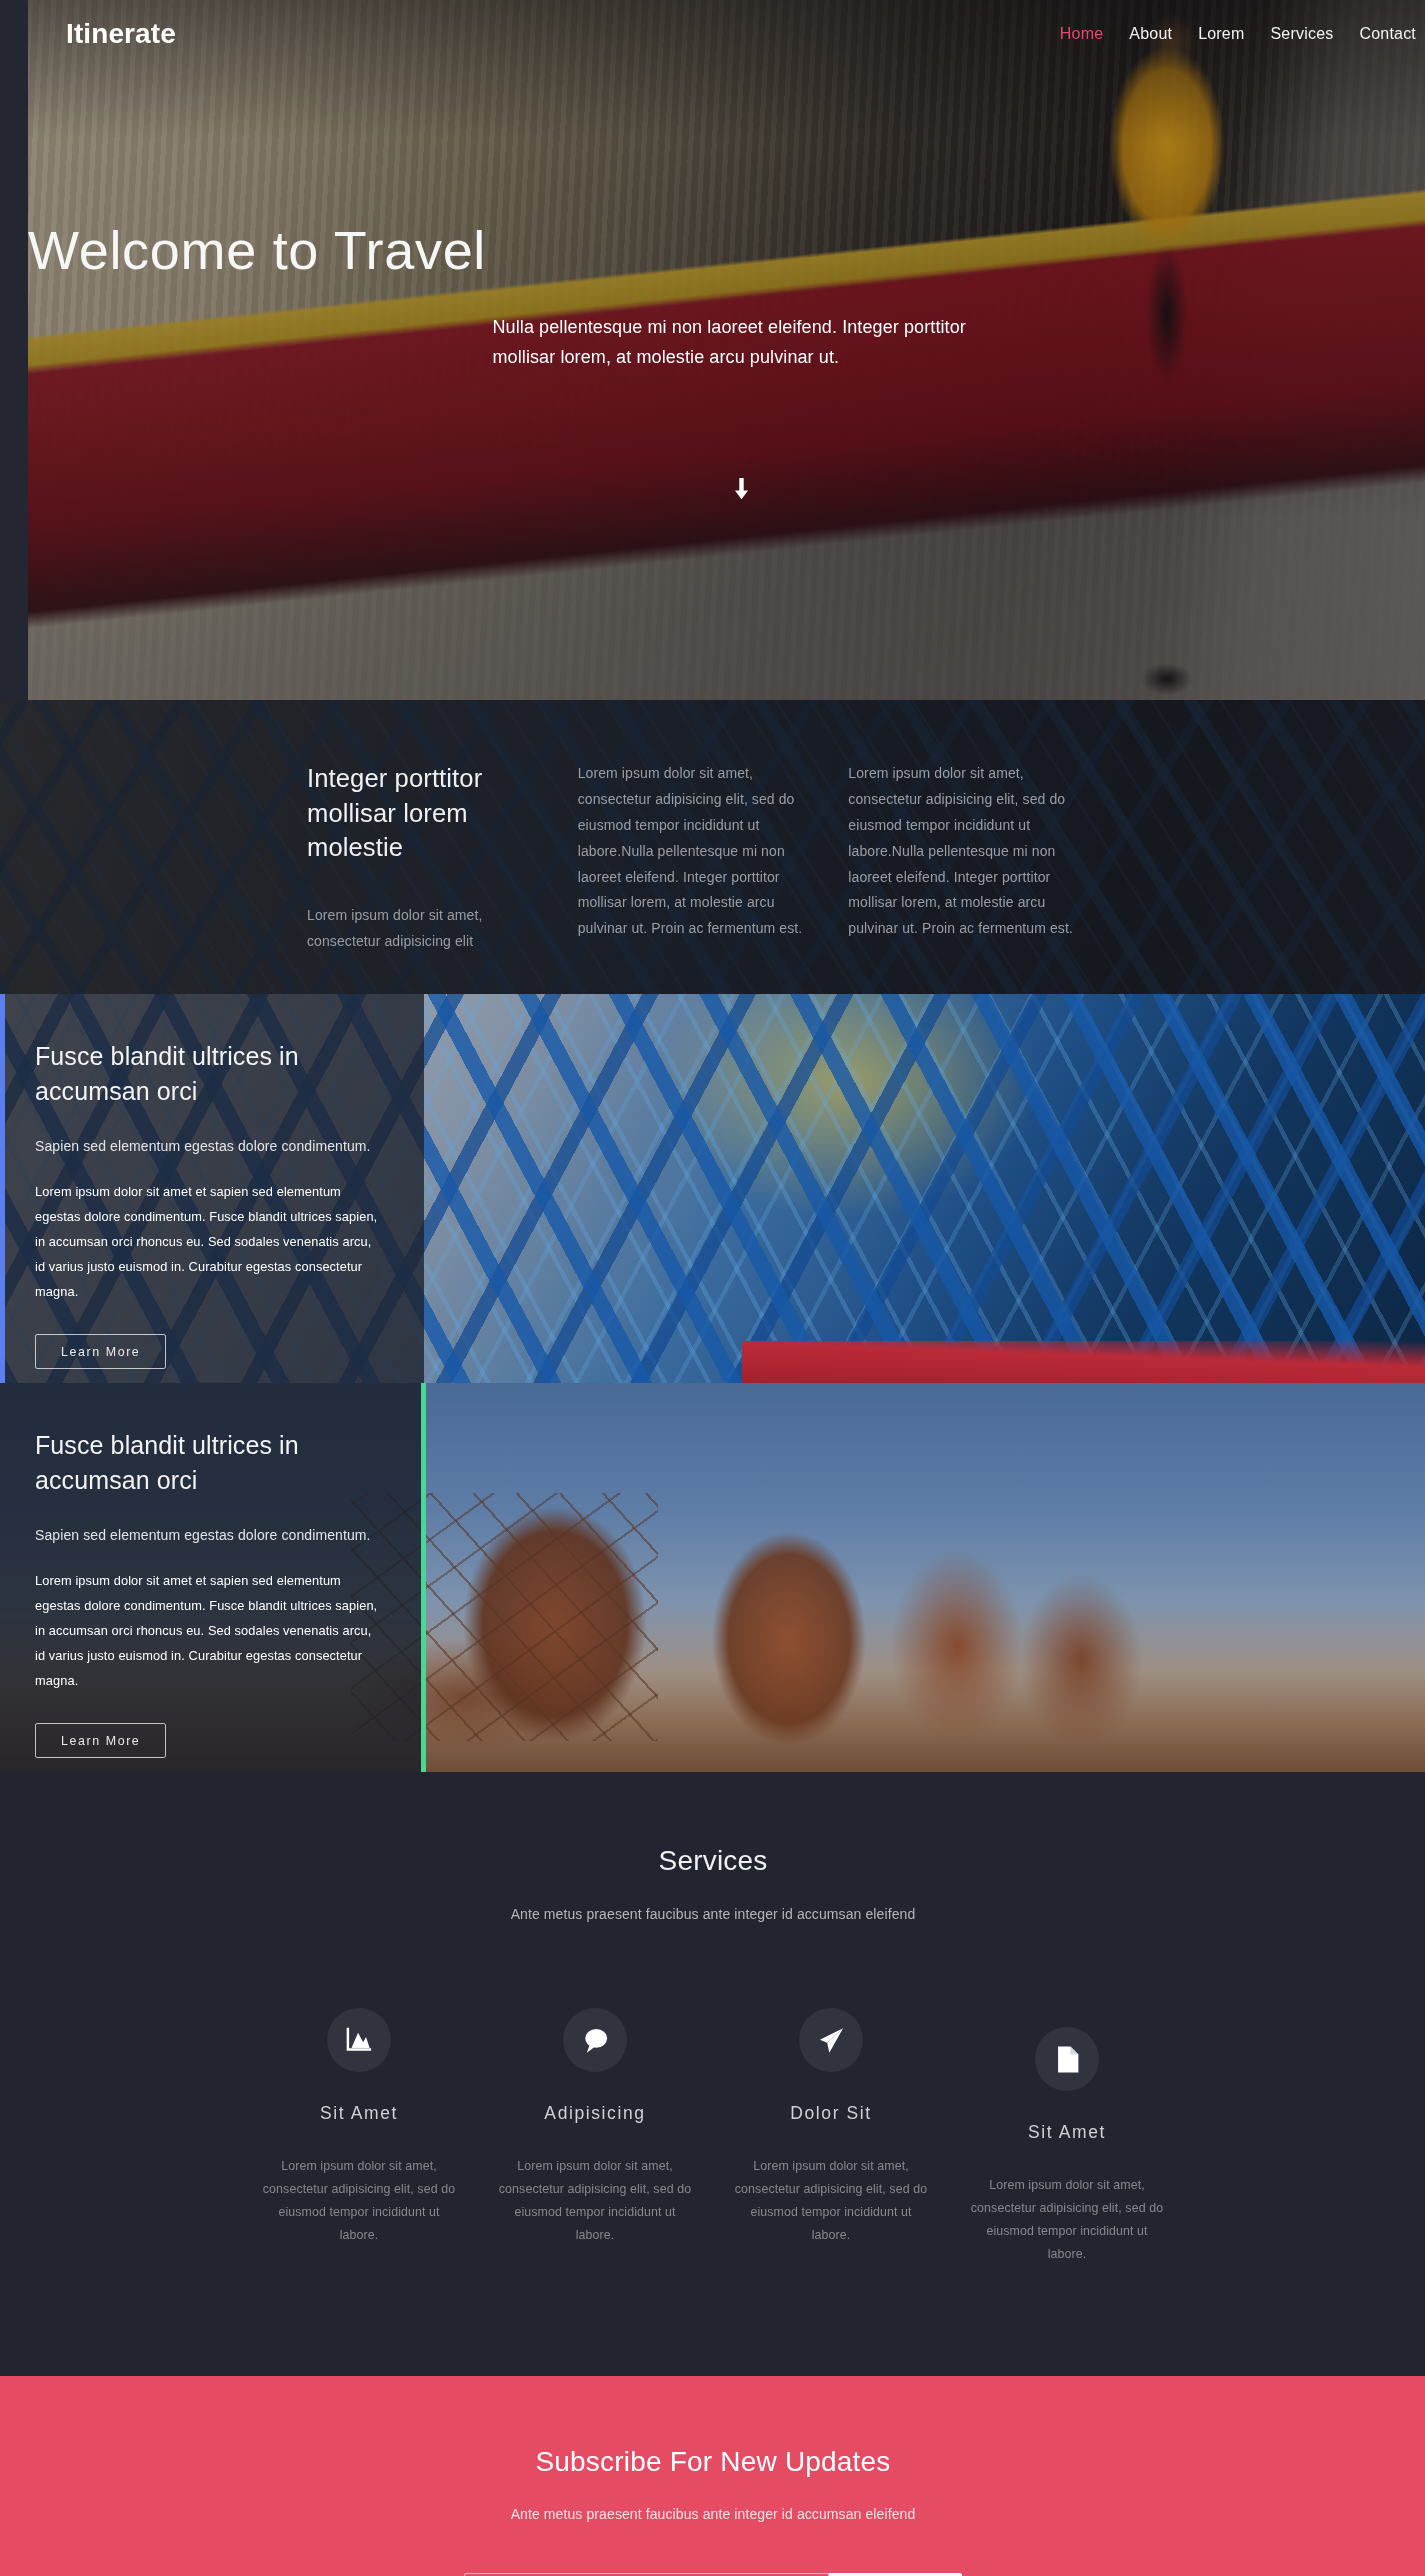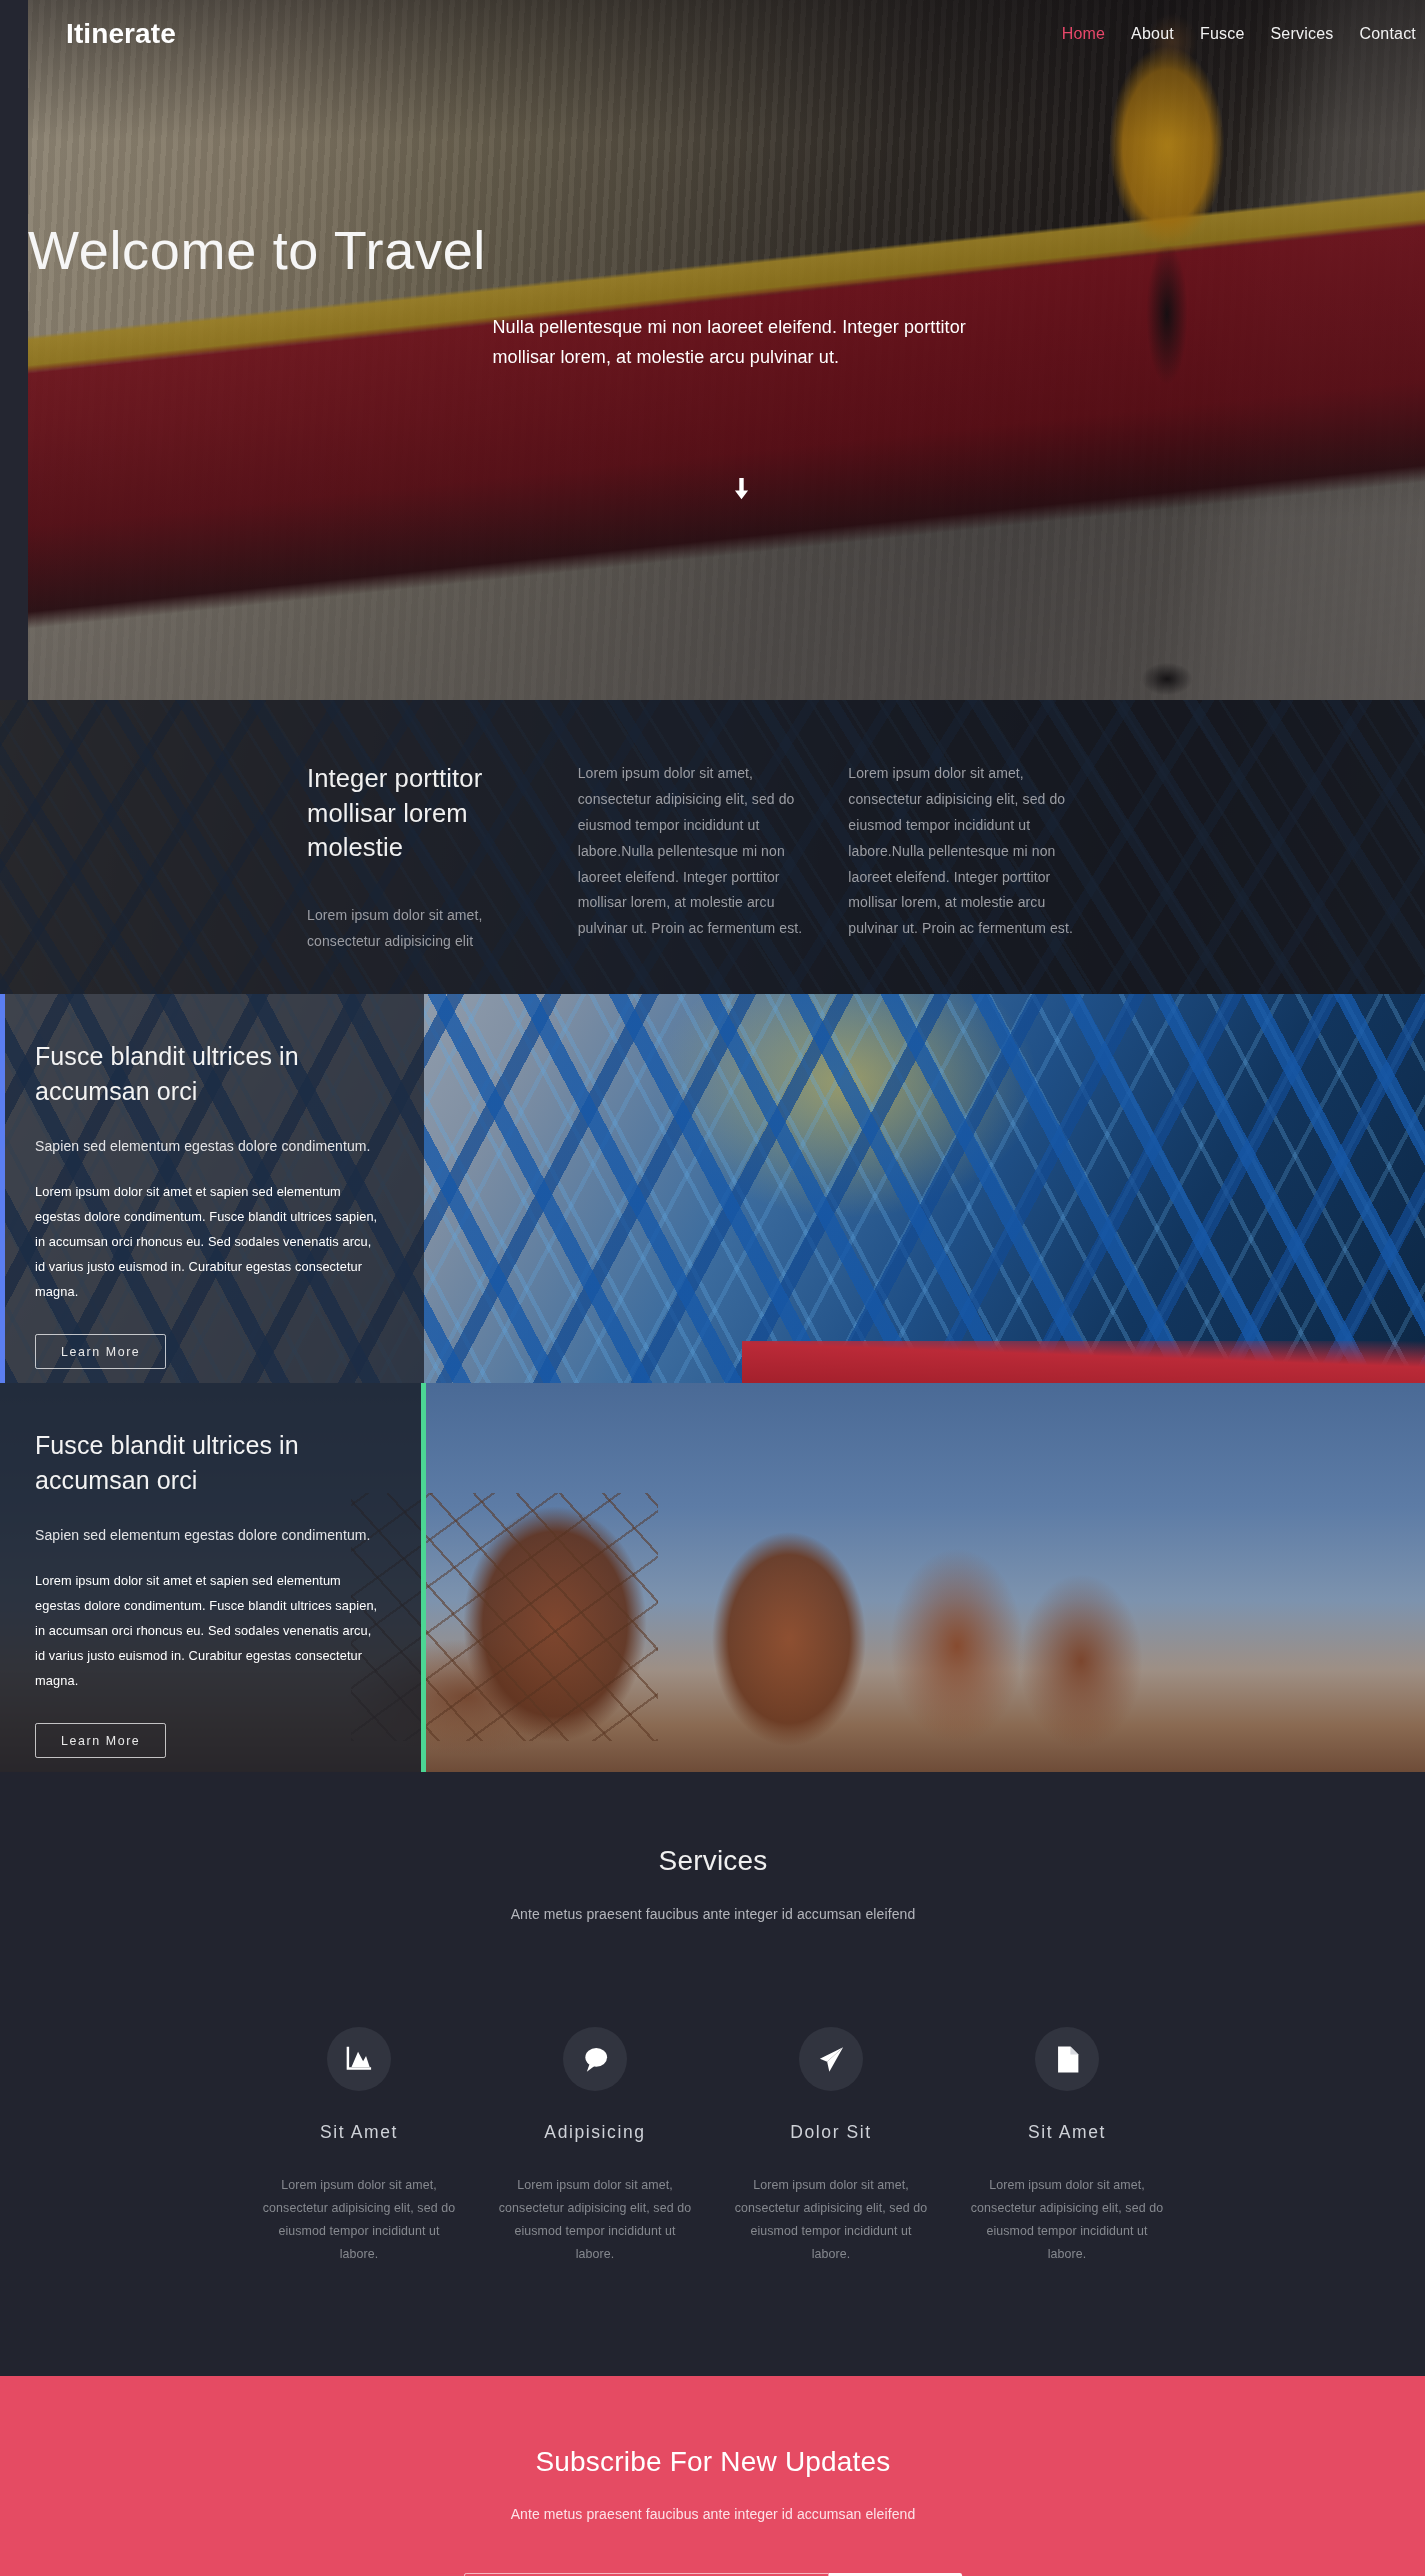--- a/index.html
+++ b/index.html
@@ -145,21 +145,21 @@
       repeating-linear-gradient(48deg, rgba(90,54,34,.55) 0 2.2px, rgba(0,0,0,0) 2.2px 32px),
       repeating-linear-gradient(-36deg, rgba(82,48,30,.45) 0 2.2px, rgba(0,0,0,0) 2.2px 37px);
   }
   .split-left-dark { background:rgba(28,32,42,.78); }
   .split-left-dark2 { background:rgba(26,30,40,.82); }
 
   
   .services { background:#22242f; padding:73px 0 110px; position:relative; }
   .svc-title { text-align:center; color:#f0f0f0; font-size:28px; font-weight:300; letter-spacing:0.2px; margin-bottom:29px; }
   .svc-sub { text-align:center; color:#b4b6bc; font-size:14px; font-weight:400; margin-bottom:67px; letter-spacing:0.1px; }
-  .svc-grid { display:flex; width:1426px; padding:0 241px; align-items:flex-end; }
+  .svc-grid { display:flex; width:1426px; padding:0 241px; align-items:center; }
   .svc-card { flex:1; text-align:center; padding:0 17.5px; }
   .svc-card.lowered { padding-top:38px; }
   .svc-icon {
     width:64px; height:64px; border-radius:50%; background:#31343f;
     display:flex; align-items:center; justify-content:center; margin:0 auto 31px;
   }
   .svc-name { color:#cfd2d8; font-size:17.5px; font-weight:300; letter-spacing:1.6px; margin-bottom:31px; }
   .svc-desc { color:#86898f; font-size:12.4px; line-height:1.85; letter-spacing:0.1px; }
 
   
@@ -187,21 +187,21 @@
 
   <section class="hero">
     <div class="hero-photo"></div>
     <div class="hero-scrim"></div>
 
     <div class="topbar">
       <div class="brand">Itinerate</div>
       <nav class="nav">
         <a href="#" class="active">Home</a>
         <a href="#">About</a>
-        <a href="#">Fusce</a>
+        <a href="#">Lorem</a>
         <a href="#">Services</a>
         <a href="#">Contact</a>
       </nav>
     </div>
 
     <div class="hero-center">
       <h1 class="hero-title">Welcome to Travel</h1>
       <p class="hero-sub">Nulla pellentesque mi non laoreet eleifend. Integer porttitor mollisar lorem, at molestie arcu pulvinar ut.</p>
     </div>
 

